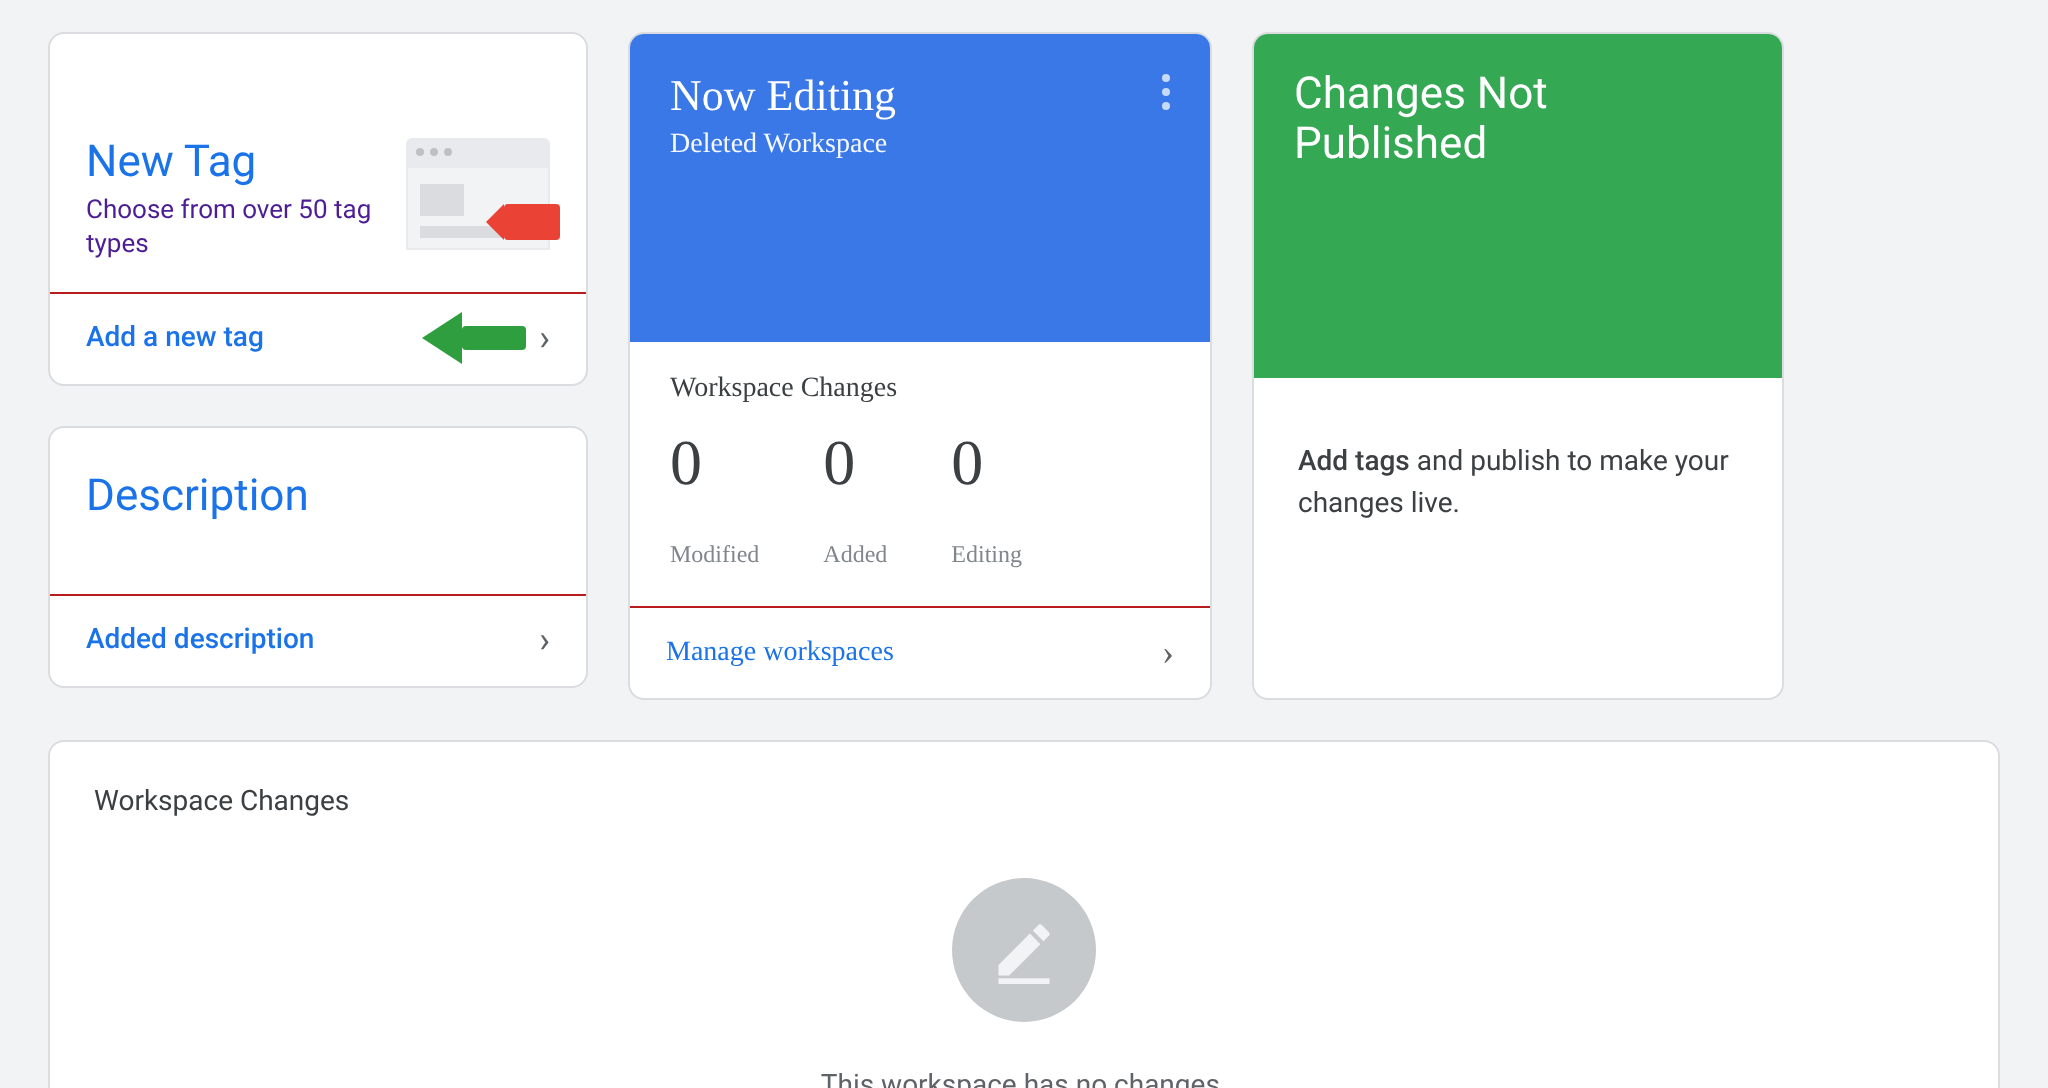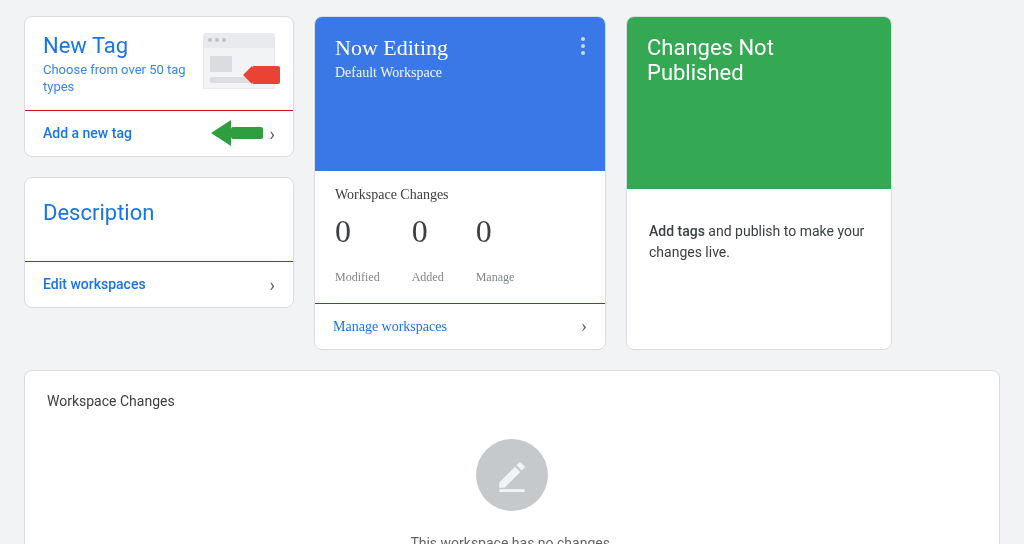--- a/index.html
+++ b/index.html
@@ -14,24 +14,24 @@
     background: #fff;
     border: 1px solid #dadce0;
     border-radius: 8px;
     overflow: hidden;
   }
   .col-left { width: 270px; display: flex; flex-direction: column; gap: 20px; }
   .col-mid { width: 292px; font-family: Liberation Serif, serif; }
   .col-right { width: 266px; }
 
   
-  .newtag-body { padding: 16px 18px 14px 18px; display: flex; gap: 12px; }
+  .newtag-body { padding: 16px 18px 14px 18px; display: flex; gap: 12px; margin-top: 36px; }
   .newtag-text { flex: 1; }
   .newtag-title { color: #1a73e8; font-size: 22px; font-weight: 400; margin-bottom: 4px; }
-  .newtag-sub { color: #3b82f6; font-size: 13px; line-height: 1.3; }
+  .newtag-sub { color: #4c1d95; font-size: 13px; line-height: 1.3; }
   .card-footer {
     border-top: 1px solid #b91c1c;
     padding: 12px 18px;
     display: flex;
     align-items: center;
     justify-content: space-between;
     cursor: pointer;
     position: relative;
   }
   .card-footer-link { color: #1a73e8; font-size: 14px; font-weight: 500; }
@@ -115,50 +115,50 @@
         </div>
         <span class="chev">›</span>
       </div>
     </div>
 
     <div class="card">
       <div class="desc-body">
         <div class="desc-title">Description</div>
       </div>
       <div class="card-footer">
-        <span class="card-footer-link">Edit workspaces</span>
+        <span class="card-footer-link">Added description</span>
         <span class="chev">›</span>
       </div>
     </div>
   </div>
 
   <div class="card col-mid">
     <div class="now-header">
       <div class="kebab">
           <span></span>
           <span></span>
           <span></span>
         </div>
       <div class="now-title">Now Editing</div>
-      <div class="now-sub">Default Workspace</div>
+      <div class="now-sub">Deleted Workspace</div>
     </div>
     <div class="ws-body">
       <div class="ws-label">Workspace Changes</div>
       <div class="metrics">
         <div>
           <div class="metric-val">0</div>
           <div class="metric-lbl">Modified</div>
         </div>
         <div>
           <div class="metric-val">0</div>
           <div class="metric-lbl">Added</div>
         </div>
         <div>
           <div class="metric-val">0</div>
-          <div class="metric-lbl">Manage</div>
+          <div class="metric-lbl">Editing</div>
         </div>
       </div>
     </div>
     <div class="card-footer">
       <span class="card-footer-link">Manage workspaces</span>
       <span class="chev">›</span>
     </div>
   </div>
 
   <div class="card col-right">

